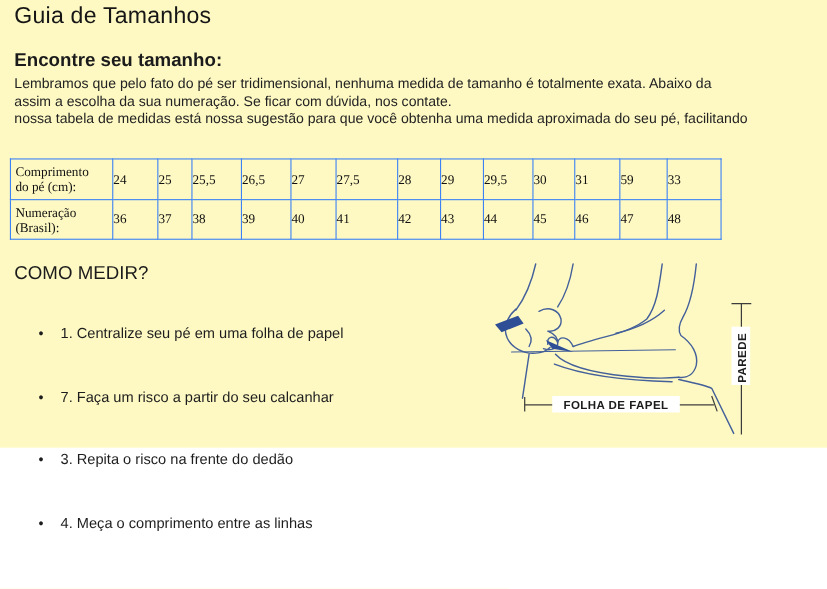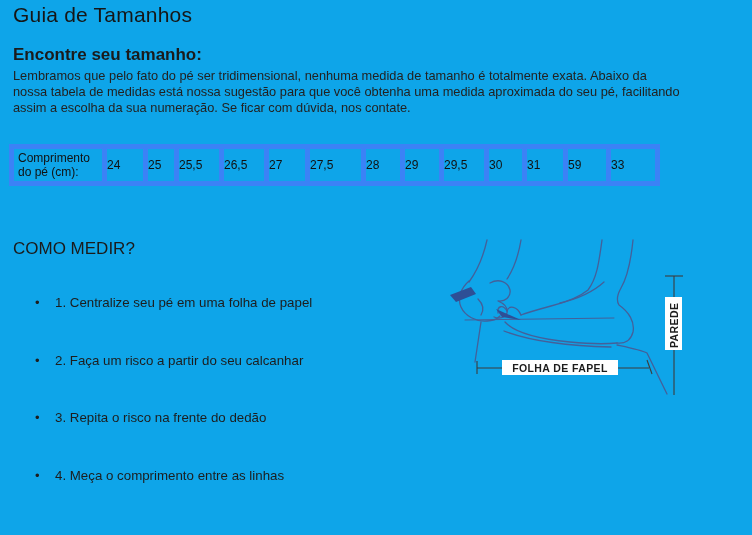--- a/index.html
+++ b/index.html
@@ -1,28 +1,28 @@
 <!DOCTYPE html>
 <html><head>
 <meta charset="utf-8">
 <style>
   * { margin:0; padding:0; box-sizing:border-box; }
   html,body { width:752px; height:535px; background:#ffffff; overflow:hidden;
               font-family:"Liberation Sans", sans-serif; color:#1f1f1f; }
-  .page { position:relative; width:752px; height:535px; background:#0ea5e9; }
+  .page { position:relative; width:752px; height:407px; background:#fef9c3; }
 
   .title { position:absolute; left:13px; top:3px; font-size:21px; font-weight:400;
            letter-spacing:0.2px; color:#161616; }
   .subheading { position:absolute; left:13px; top:45px; font-size:17px; font-weight:700; color:#1b1b1b; }
   .intro { position:absolute; left:13px; top:68px; font-size:12.8px; line-height:16px; color:#222; }
   .intro div { white-space:nowrap; }
 
   table.sizes { position:absolute; left:9px; top:144px; border-collapse:collapse;
                 table-layout:fixed; font-size:12px; color:#111; }
-  table.sizes td { border:5px solid #3b82f6; vertical-align:middle; }
+  table.sizes td { border:1px solid #3b82f6; vertical-align:middle;font-family:Liberation Serif, serif; }
   td.rowlabel { text-align:left; padding:2px 10px 2px 4px; line-height:14px; }
   td.num { padding-right:6px; }
   tr.r1 { height:37px; } tr.r2 { height:36px; }
 
   .como { position:absolute; left:13px; top:223px; font-size:17px; font-weight:400; color:#1b1b1b;margin-top:16px; }
   ul.steps { position:absolute; left:14px; top:256px; list-style:none; font-size:13.3px; color:#1d1d1d; }
   ul.steps li { position:relative; padding-left:41px; line-height:20.7px; white-space:nowrap;margin-top:37px; }
   ul.steps li::before { content:"\2022"; position:absolute; left:21px; top:0; font-size:13px; }
 
   .illustration { position:absolute; left:448px; top:233px; width:274px; height:170px; }
@@ -34,22 +34,22 @@
 <body>
 
 <div class="page">
 
   <div class="title">Guia de Tamanhos</div>
 
   <div class="subheading">Encontre seu tamanho:</div>
 
   <div class="intro">
     <div>Lembramos que pelo fato do pé ser tridimensional, nenhuma medida de tamanho é totalmente exata. Abaixo da</div>
+    <div>assim a escolha da sua numeração. Se ficar com dúvida, nos contate.</div>
     <div>nossa tabela de medidas está nossa sugestão para que você obtenha uma medida aproximada do seu pé, facilitando</div>
-    <div>assim a escolha da sua numeração. Se ficar com dúvida, nos contate.</div>
   </div>
 
   <table class="sizes">
     <colgroup>
       <col style="width:93px">
         <col style="width:41px">
         <col style="width:31px">
         <col style="width:45px">
       <col style="width:45px">
         <col style="width:41px">
@@ -72,28 +72,44 @@
       <td class="num">27</td>
       <td class="num">27,5</td>
       <td class="num">28</td>
       <td class="num">29</td>
       <td class="num">29,5</td>
       <td class="num">30</td>
       <td class="num">31</td>
       <td class="num">59</td>
       <td class="num">33</td>
     </tr>
+    <tr class="r2">
+      <td class="rowlabel">Numeração (Brasil):</td>
+      <td class="num">36</td>
+      <td class="num">37</td>
+      <td class="num">38</td>
+      <td class="num">39</td>
+      <td class="num">40</td>
+      <td class="num">41</td>
+      <td class="num">42</td>
+      <td class="num">43</td>
+      <td class="num">44</td>
+      <td class="num">45</td>
+      <td class="num">46</td>
+      <td class="num">47</td>
+      <td class="num">48</td>
+    </tr>
   </tbody>
     </table>
 
   <div class="como">COMO MEDIR?</div>
 
   <ul class="steps">
     <li>1. Centralize seu pé em uma folha de papel</li>
-    <li>2. Faça um risco a partir do seu calcanhar</li>
+    <li>7. Faça um risco a partir do seu calcanhar</li>
     <li>3. Repita o risco na frente do dedão</li>
     <li>4. Meça o comprimento entre as linhas</li>
   </ul>
 
   <div class="illustration">
     <svg viewBox="448 233 274 170" xmlns="http://www.w3.org/2000/svg">
 
       <g fill="none" stroke-width="1.3" stroke-linecap="round" stroke-linejoin="round" stroke="#44609a">
 
         <path d="M487,240 C483,258 477,271 469,282"></path>

